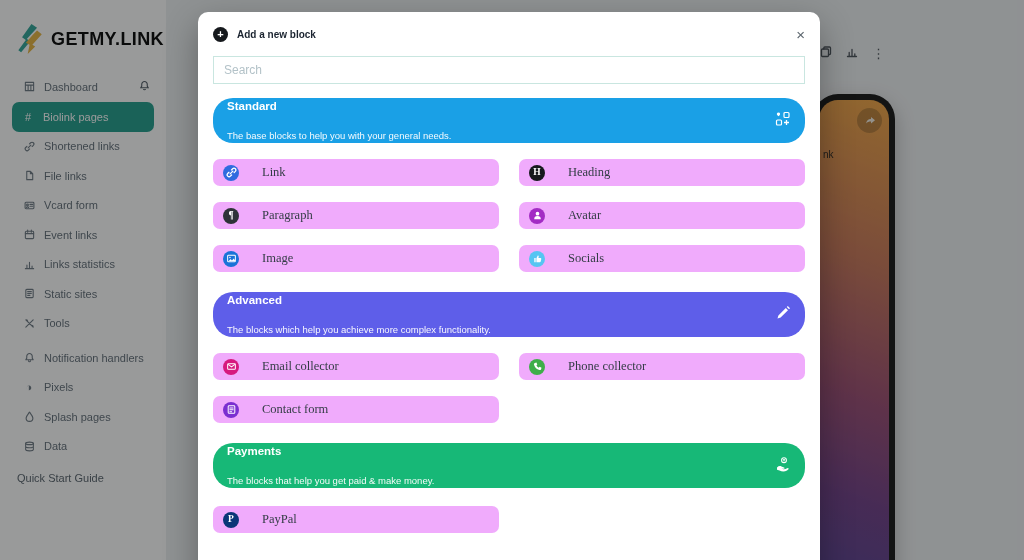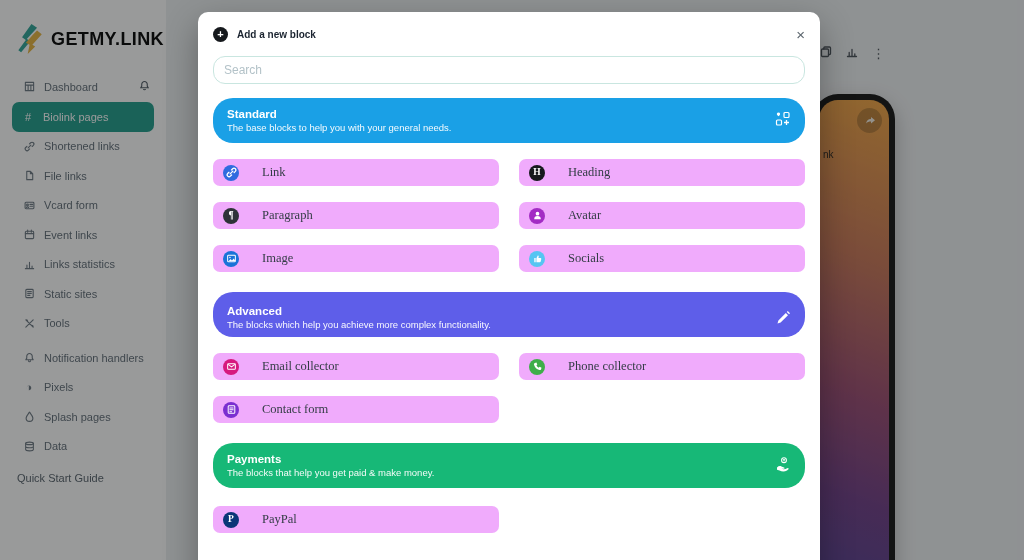--- a/index.html
+++ b/index.html
@@ -57,36 +57,36 @@
     box-shadow:0 12px 34px rgba(0,0,0,.32);
   }
   .modal-header { display:flex; align-items:center; gap:9px; height:44px; }
   .plus-circle {
     width:15px; height:15px; border-radius:50%; background:#16191d; color:#fff;
     font-size:11px; line-height:15px; text-align:center; font-weight:700; flex:none;
   }
   .modal-title { font-size:10px; font-weight:700; color:#1b2430; }
   .close-btn { margin-left:auto; background:none; border:none; color:#5c666e; font-size:15px; cursor:pointer; line-height:1; }
   .search-input {
-    width:100%; height:28px; border:1px solid #c9e6e0; border-radius:12px;
+    width:100%; height:28px; border:1px solid #c9e6e0; border-radius:0;
     padding:0 10px; font-size:12px; color:#333; outline:none; display:block;
     font-family:"Liberation Sans", sans-serif;
   }
   .search-input::placeholder { color:#b3c2c8; }
   .banner {
     margin-top:14px; border-radius:20px; height:45px; padding:7px 14px;
     display:flex; align-items:center; color:#fff;
   }
   .banner .btxt { display:flex; flex-direction:column; gap:2px; }
   .banner-title { font-size:11.5px; font-weight:700; }
-  .banner-desc { font-size:9.5px; opacity:.95; }
+  .banner-desc { font-size:9.5px; opacity:.95;margin-top:16px; }
   .banner .bic { margin-left:auto; }
   .banner .bic svg { width:16px; height:16px; }
   .banner.standard { background:#1aa0e6; }
-  .banner.advanced { background:#5e5ee9;align-items:flex-end; }
+  .banner.advanced { background:#5e5ee9; }
   .banner.payments { background:#17b877; }
   .block-grid { display:grid; grid-template-columns:1fr 1fr; gap:16px 20px; margin:16px 0 20px; }
   .block-grid.pay { margin-top:18px; }
   .block-item {
     background:#f0abfc; border-radius:7px; height:27px; display:flex; align-items:center;
     gap:23px; padding:0 10px; font-size:12.5px; color:#333c45; cursor:pointer;font-family:Liberation Serif, serif;
   }
   .circle {
     width:16px; height:16px; border-radius:50%; flex:none; color:#fff;
     display:flex; align-items:center; justify-content:center;

